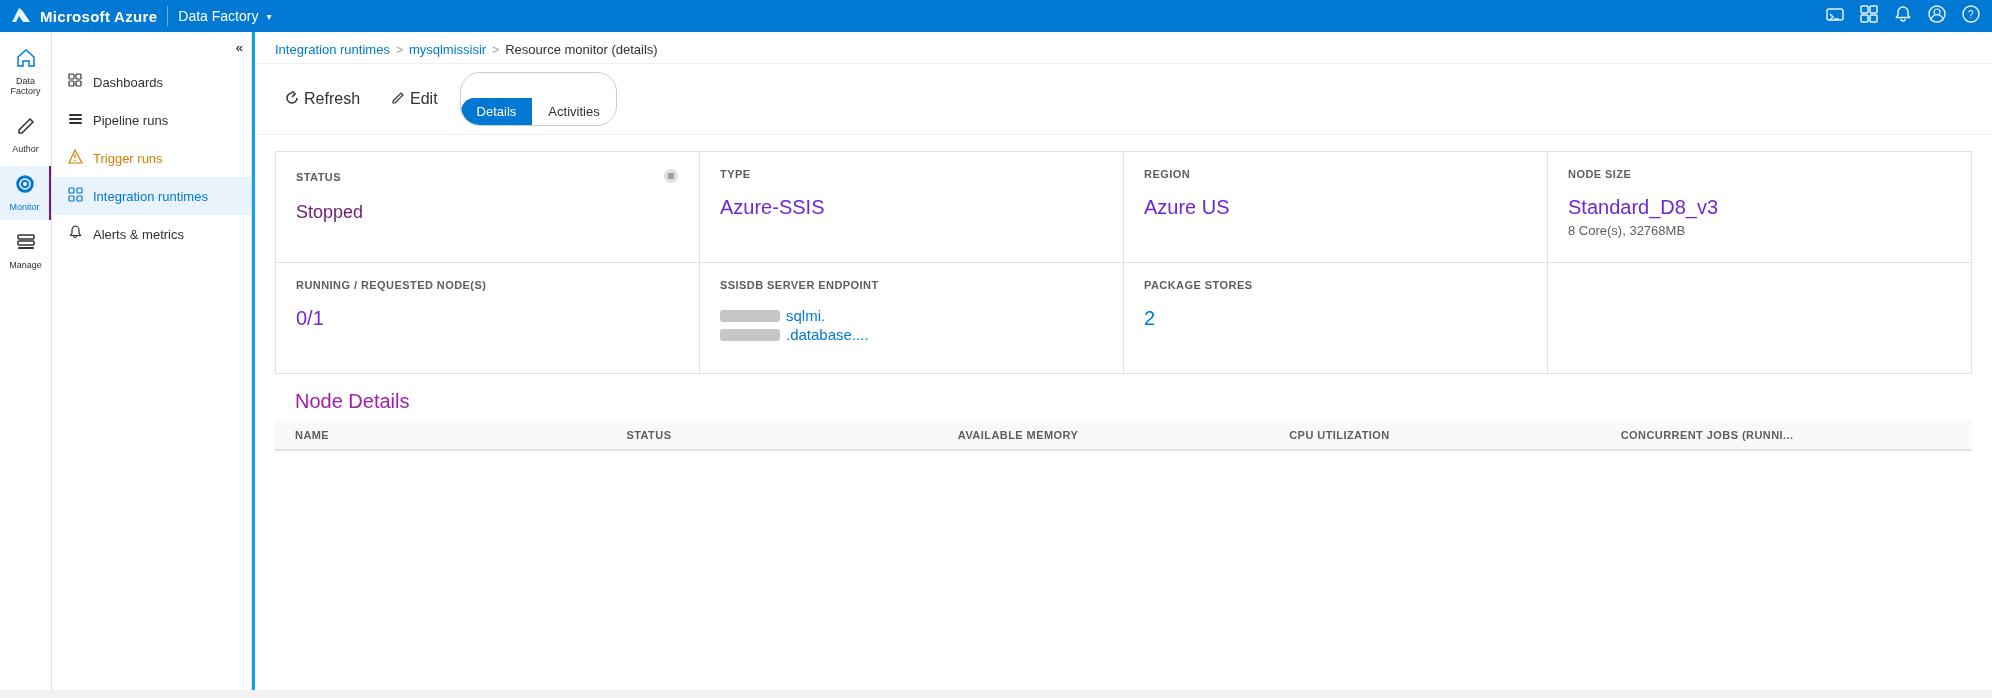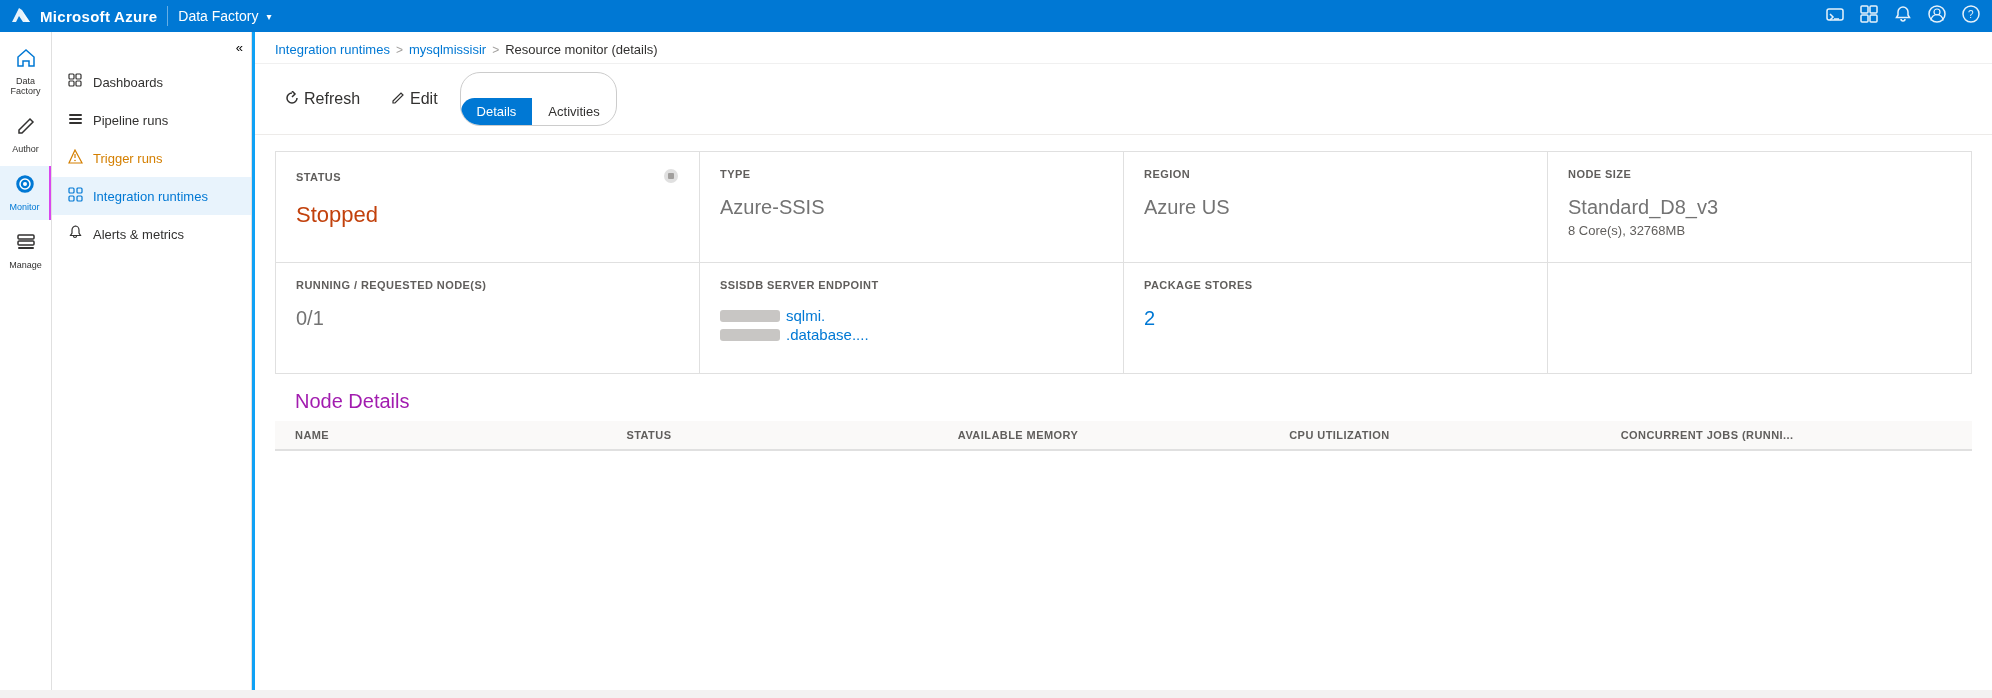--- a/index.html
+++ b/index.html
@@ -69,21 +69,21 @@
       display: flex;
       flex-direction: column;
       align-items: center;
       width: 100%;
       padding: 8px 4px;
       cursor: pointer;
       color: #323130;
       font-size: 10px;
       gap: 3px;
     }
-    .nav-item.active { background: #e8f3fc; color: #0078d4; border-right: 2px solid #d946ef; }
+    .nav-item.active { background: #e8f3fc; color: #0078d4; border-right: 2px solid #701a75; }
     .nav-item .nav-icon { font-size: 18px; }
     .nav-item .nav-label { font-size: 9px; font-weight: 500; text-align: center; }
 
     
     .sidebar-secondary {
       width: 200px;
       background: #fff;
       border-right: 1px solid #e0e0e0;
       display: flex;
       flex-direction: column;
@@ -214,24 +214,24 @@
       text-transform: uppercase;
       letter-spacing: 0.04em;
       margin-bottom: 16px;
       display: flex;
       align-items: center;
       gap: 8px;
     }
     .card-value {
       font-size: 20px;
       font-weight: 400;
-      color: #737373;
+      color: #6d28d9;
     }
     .card-value.blue { color: #0078d4; }
-    .card-value.stopped { color: #c2410c; font-size: 22px; }
+    .card-value.stopped { color: #701a75; font-size: 18px; }
 
     .card-subvalue {
       font-size: 13px;
       color: #605e5c;
       margin-top: 4px;
     }
 
     .sqlmi-blurred {
       color: #0078d4;
       font-size: 16px;

